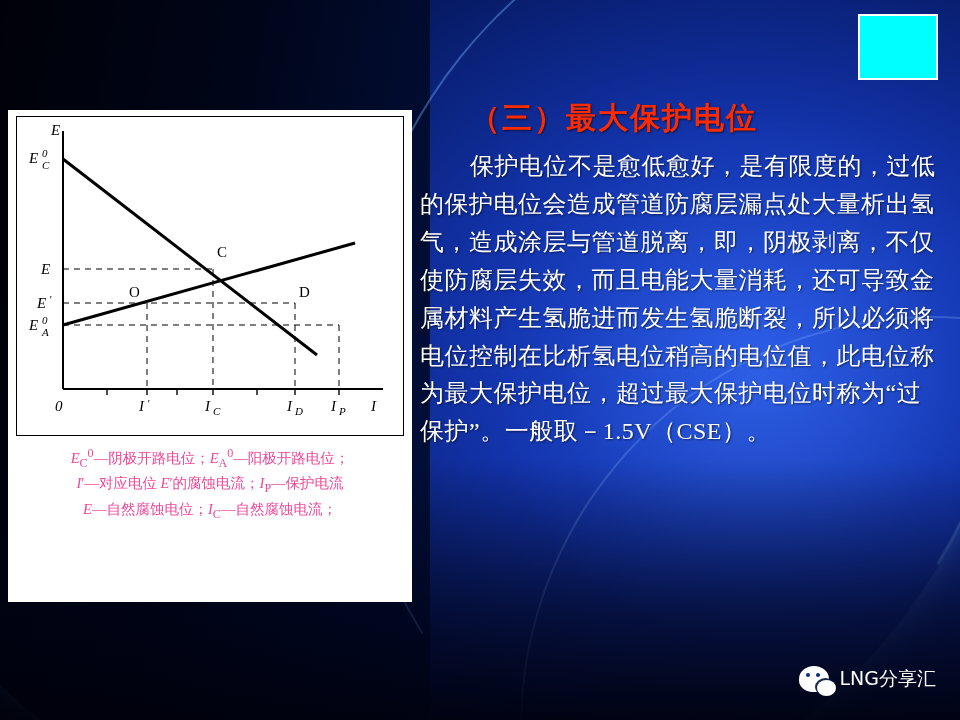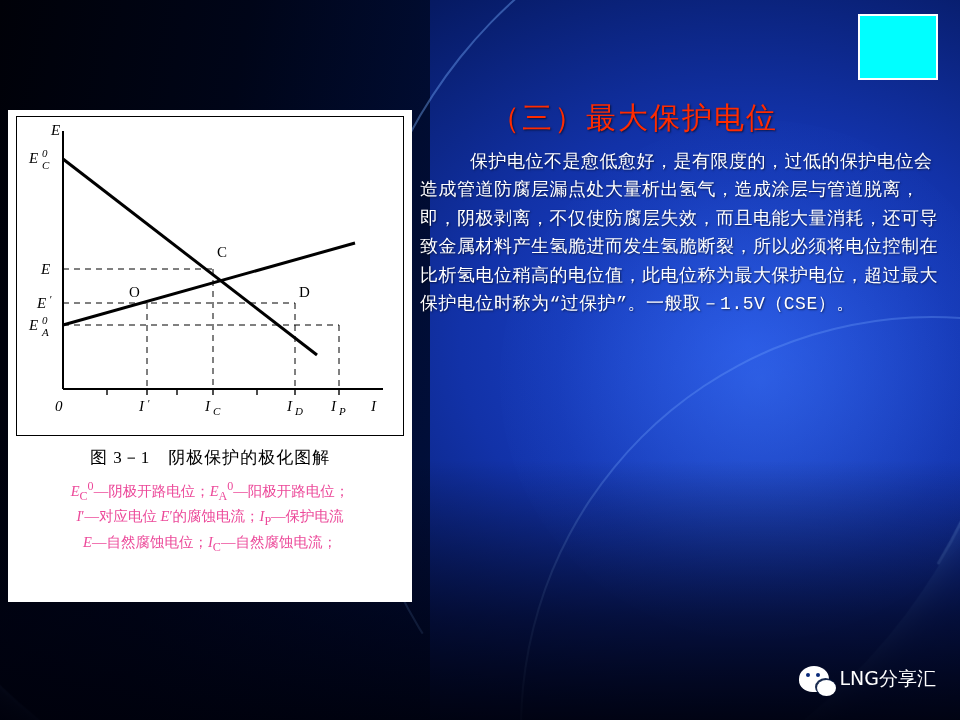--- a/index.html
+++ b/index.html
@@ -129,36 +129,35 @@
   }
   .legend div { white-space: nowrap; }
 
   
   .title {
     position: absolute;
     left: 470px;
     top: 98px;
     color: #ff2b00;
     font-size: 30px;
-    font-weight: normal;
+    font-weight: bold;
     letter-spacing: 2px;
     text-shadow: 1px 1px 2px rgba(0,0,0,0.6);
     font-family: "DejaVu Sans", sans-serif;
-    margin-left: 20px;
   }
   .body-text {
     position: absolute;
     left: 420px;
     top: 148px;
     width: 520px;
     color: #ffffff;
-    font-size: 18px;
+    font-size: 24px;
     line-height: 1.58;
     text-indent: 50px;
-    font-family: Liberation Mono, monospace;
+    font-family: Liberation Serif, serif;
     text-shadow: 1px 1px 2px rgba(0,0,0,0.55);
     letter-spacing: 0.5px;
   }
 
   
   .footer {
     position: absolute;
     right: 24px;
     bottom: 28px;
     display: flex;
@@ -294,21 +293,20 @@
           <text class="ax-lab-sm" x="322" y="298">P</text>
         </g>
         <text class="ax-lab" x="354" y="294">I</text>
 
         <text class="pt-lab" x="200" y="140">C</text>
         <text class="pt-lab" x="112" y="180">O</text>
         <text class="pt-lab" x="282" y="180">D</text>
       </svg>
     </div>
 
-    <div class="chart-caption">图 3－1　阴极保护的极化图解</div>
 
     <div class="legend">
       <div>
         <i>E</i><sub>C</sub><sup>0</sup>—阴极开路电位；<i>E</i><sub>A</sub><sup>0</sup>—阳极开路电位；
       </div>
       <div>
         <i>I</i>′—对应电位 <i>E</i>′的腐蚀电流；<i>I</i><sub>P</sub>—保护电流
       </div>
       <div>
         <i>E</i>—自然腐蚀电位；<i>I</i><sub>C</sub>—自然腐蚀电流；

